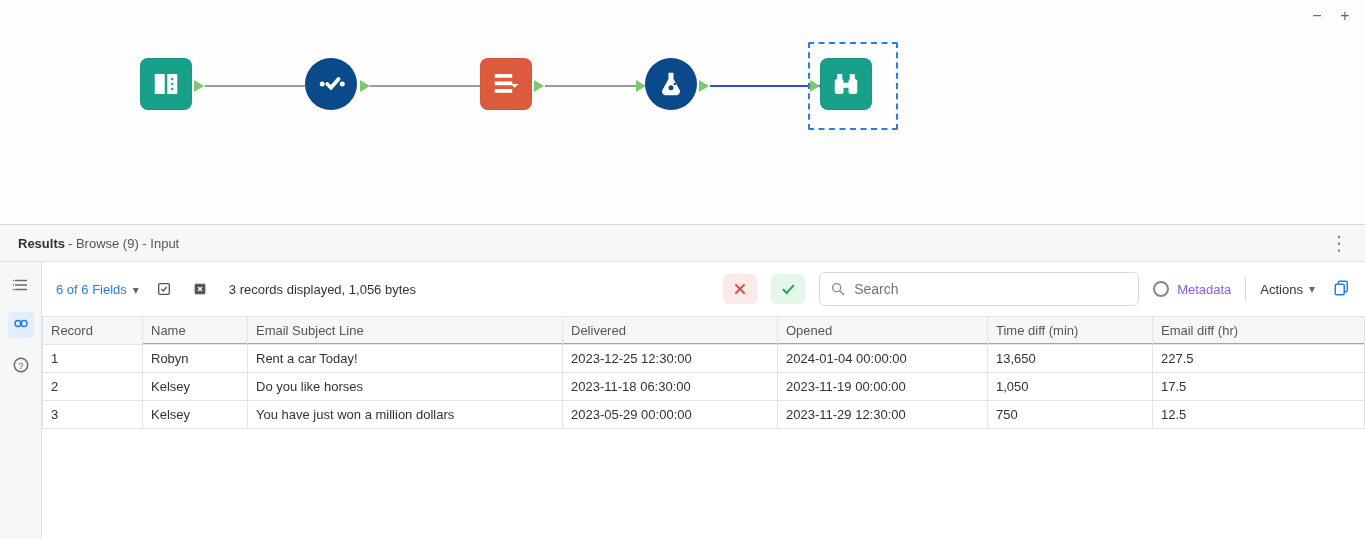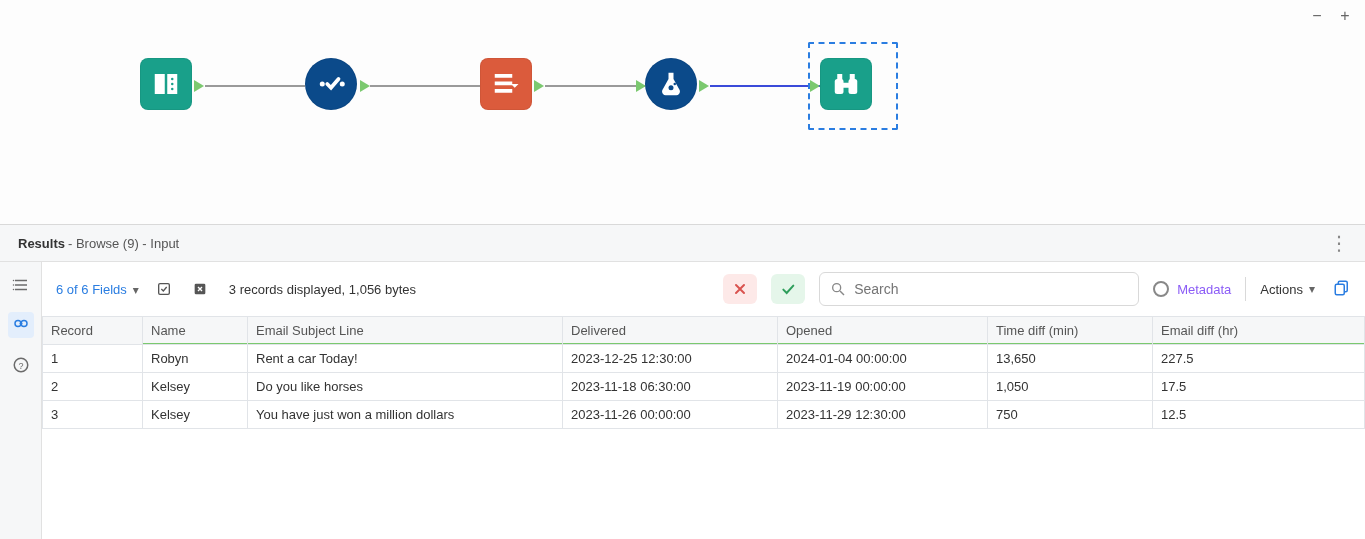--- a/index.html
+++ b/index.html
@@ -462,21 +462,21 @@
           <td>Do you like horses</td>
           <td>2023-11-18 06:30:00</td>
           <td>2023-11-19 00:00:00</td>
           <td>1,050</td>
           <td>17.5</td>
         </tr>
         <tr>
           <td class="rec">3</td>
           <td>Kelsey</td>
           <td>You have just won a million dollars</td>
-          <td>2023-11-26 00:00:00</td>
+          <td>2023-05-29 00:00:00</td>
           <td>2023-11-29 12:30:00</td>
           <td>750</td>
           <td>12.5</td>
         </tr>
       </tbody>
     </table>
   </div>
 </div>
 
 </body></html>

